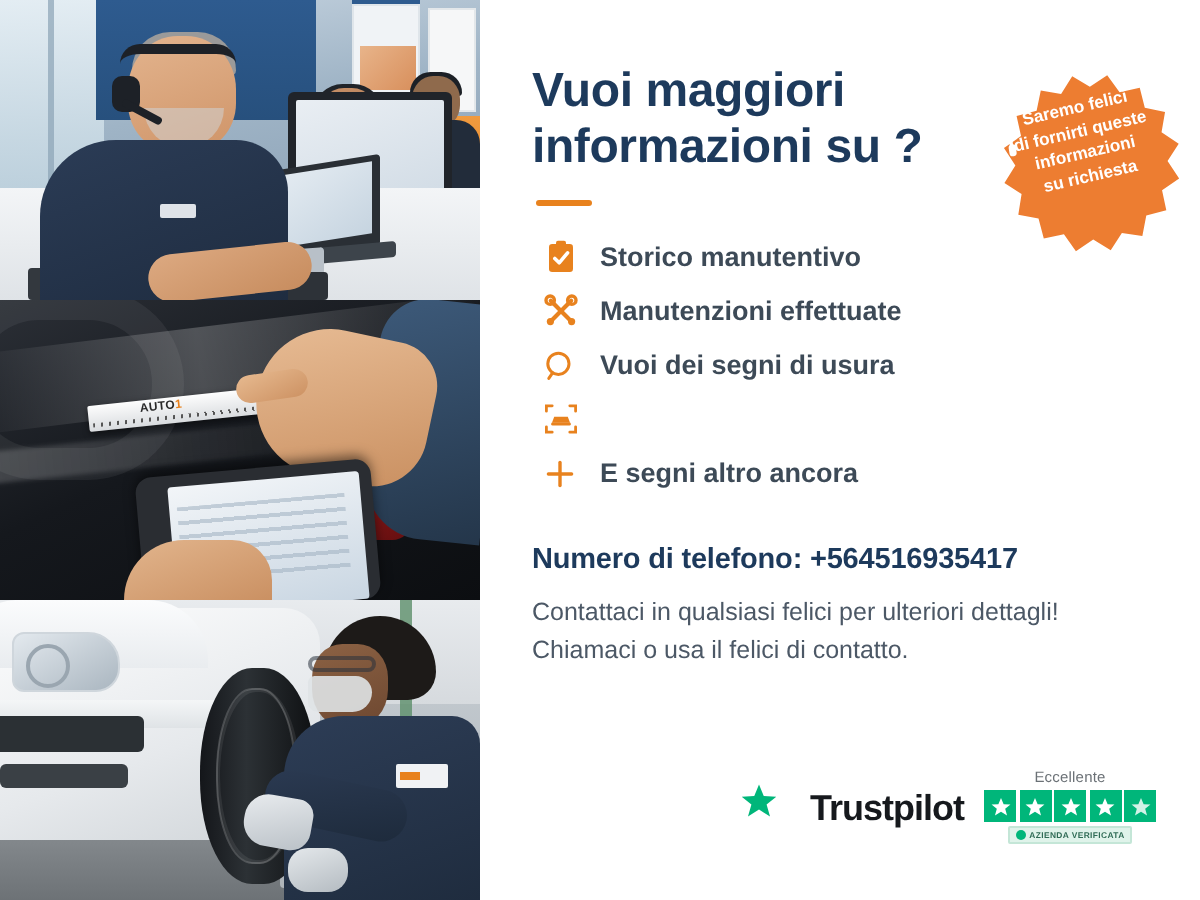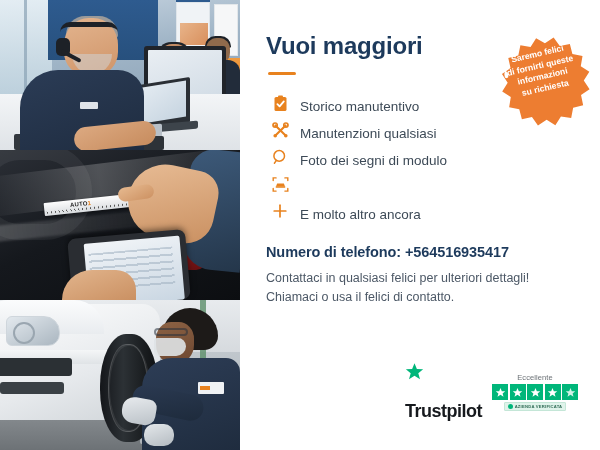--- a/index.html
+++ b/index.html
@@ -177,37 +177,37 @@
   .p3 .mglove2 { position:absolute; left:8px; top:116px; width:30px; height:22px;
              background:linear-gradient(160deg,#e4e8eb,#b4bbc1); border-radius:10px;}
 
   
   .content { flex:1 1 auto; position:relative; padding:32px 26px 0 26px; background:#fff; }
 
   .headline { font-size:24px; line-height:1.17; font-weight:700; color:#1d3a5c; letter-spacing:-.2px; }
   .divider { width:28px; height:3px; background:#e8821e; margin:12px 0 12px 2px; border-radius:2px; }
 
   .feature-list { list-style:none; margin:0 0 0 2px; }
-  .feature { display:flex; align-items:flex-end; height:27px; }
+  .feature { display:flex; align-items:center; height:27px;font-weight:bold; }
   .feature .ic { width:24px; min-width:24px; height:22px; display:flex; align-items:center; justify-content:center; }
   .feature .lbl { font-size:13.5px; color:#3d4a57; margin-left:8px; white-space:nowrap; }
 
   .phone { margin-top:22px; font-size:14.5px; font-weight:700; color:#1d3a5c; letter-spacing:-.1px; }
   .subtext { margin-top:9px; font-size:12.5px; line-height:1.5; color:#4c5866; }
 
   
   .badge { position:absolute; right:4px; top:36px; width:104px; height:104px; transform:rotate(-9deg); }
   .badge svg { position:absolute; inset:0; }
   .badge .bicon { position:absolute; top:20px; left:0; right:0; text-align:center; color:#fff; }
   .badge .btext { font:700 8.6px/1.34 "Liberation Sans",sans-serif; color:#fff; text-align:center;
                   transform:rotate(-4deg); margin-top:12px; }
 
   
   .tp { position:absolute; right:22px; bottom:28px; display:flex; align-items:center; gap:10px; }
-  .tp-logo { display:flex; align-items:flex-start; gap:16px;flex-direction:column; }
+  .tp-logo { display:flex; align-items:flex-end; gap:16px; }
   .tp-name { font-size:18px; font-weight:700; color:#16191d; letter-spacing:-.5px; }
   .tp-right { display:flex; flex-direction:column; align-items:center; }
   .tp-exc { font-size:7.5px; color:#6b7176; letter-spacing:.1px; margin-bottom:2px; }
   .tp-stars { display:flex; gap:1.5px; }
   .tp-star { width:16px; height:16px; background:#00b67a; display:flex; align-items:center; justify-content:center; }
   .tp-star.half { background:#00b67a; }
   .tp-verif { margin-top:2px; display:flex; align-items:center; gap:2px;
               background:#dff3ea; border:1px solid #c4e6d7; padding:1px 3px; border-radius:1px; }
   .tp-verif .vdot { width:5px; height:5px; border-radius:50%; background:#00b67a; }
   .tp-verif .vtxt { font-size:4.2px; color:#2f6b55; letter-spacing:.2px; font-weight:700; }
@@ -303,20 +303,21 @@
         <div class="mglove"></div>
         <div class="mglove2"></div>
       </div>
     </div>
   </div>
 
   <div class="content">
 
     <div class="headline">
       <div>Vuoi maggiori</div>
+      <div>informazioni su ?</div>
     </div>
 
     <div class="divider"></div>
 
     <ul class="feature-list">
 
       <li class="feature">
         <span class="ic">
           <svg width="15" height="17" viewBox="0 0 15 17">
             <rect x="1.5" y="2" width="12" height="14" rx="1.6" fill="#e8821e"></rect>
@@ -333,31 +334,31 @@
             <g stroke="#e8821e" stroke-width="2.1" stroke-linecap="round">
               <line x1="3.4" y1="3.4" x2="13.6" y2="13.6"></line>
               <line x1="13.6" y1="3.4" x2="3.4" y2="13.6"></line>
             </g>
             <circle cx="3.1" cy="3.1" r="2.1" fill="none" stroke="#e8821e" stroke-width="1.7"></circle>
             <circle cx="13.9" cy="3.1" r="2.1" fill="none" stroke="#e8821e" stroke-width="1.7"></circle>
             <circle cx="13.8" cy="13.8" r="1.8" fill="#e8821e"></circle>
             <circle cx="3.2" cy="13.8" r="1.8" fill="#e8821e"></circle>
           </svg>
         </span>
-        <span class="lbl">Manutenzioni qualsiasi</span>
+        <span class="lbl">Manutenzioni effettuate</span>
       </li>
 
       <li class="feature">
         <span class="ic">
           <svg width="16" height="16" viewBox="0 0 16 16">
             <circle cx="7.2" cy="6.9" r="5.3" fill="none" stroke="#e8821e" stroke-width="1.5"></circle>
             <line x1="4.2" y1="11.6" x2="2.4" y2="14.2" stroke="#e8821e" stroke-width="1.5" stroke-linecap="round"></line>
           </svg>
         </span>
-        <span class="lbl">Foto dei segni di modulo</span>
+        <span class="lbl">Vuoi dei segni di usura</span>
       </li>
 
       <li class="feature">
         <span class="ic">
           <svg width="17" height="17" viewBox="0 0 17 17">
             <g stroke="#e8821e" stroke-width="1.4" fill="none" stroke-linecap="round">
               <path d="M1.2 4.6 V1.9 H4.1"></path>
               <path d="M12.9 1.9 H15.8 V4.6"></path>
               <path d="M15.8 12.4 V15.1 H12.9"></path>
               <path d="M4.1 15.1 H1.2 V12.4"></path>
@@ -370,21 +371,21 @@
 
       <li class="feature">
         <span class="ic">
           <svg width="16" height="16" viewBox="0 0 16 16">
             <g stroke="#e8821e" stroke-width="1.7" stroke-linecap="round">
               <line x1="8" y1="2.2" x2="8" y2="13.8"></line>
               <line x1="2.2" y1="8" x2="13.8" y2="8"></line>
             </g>
           </svg>
         </span>
-        <span class="lbl">E molto altro ancora</span>
+        <span class="lbl">E segni altro ancora</span>
       </li>
     </ul>
 
     <div class="phone">Numero di telefono: +564516935417</div>
 
     <div class="subtext">
       <div>Contattaci in qualsiasi felici per ulteriori dettagli!</div>
       <div>Chiamaci o usa il felici di contatto.</div>
     </div>
 

